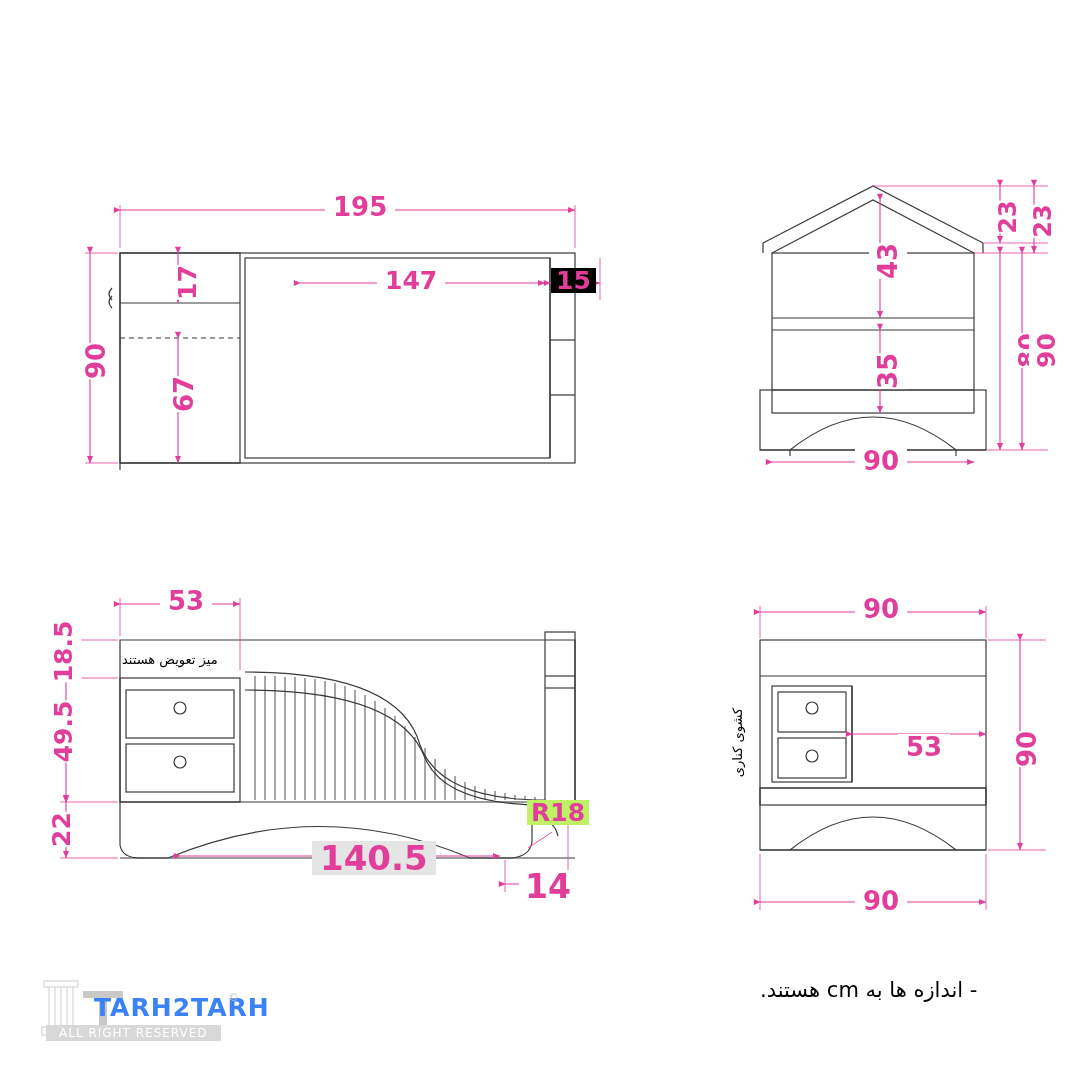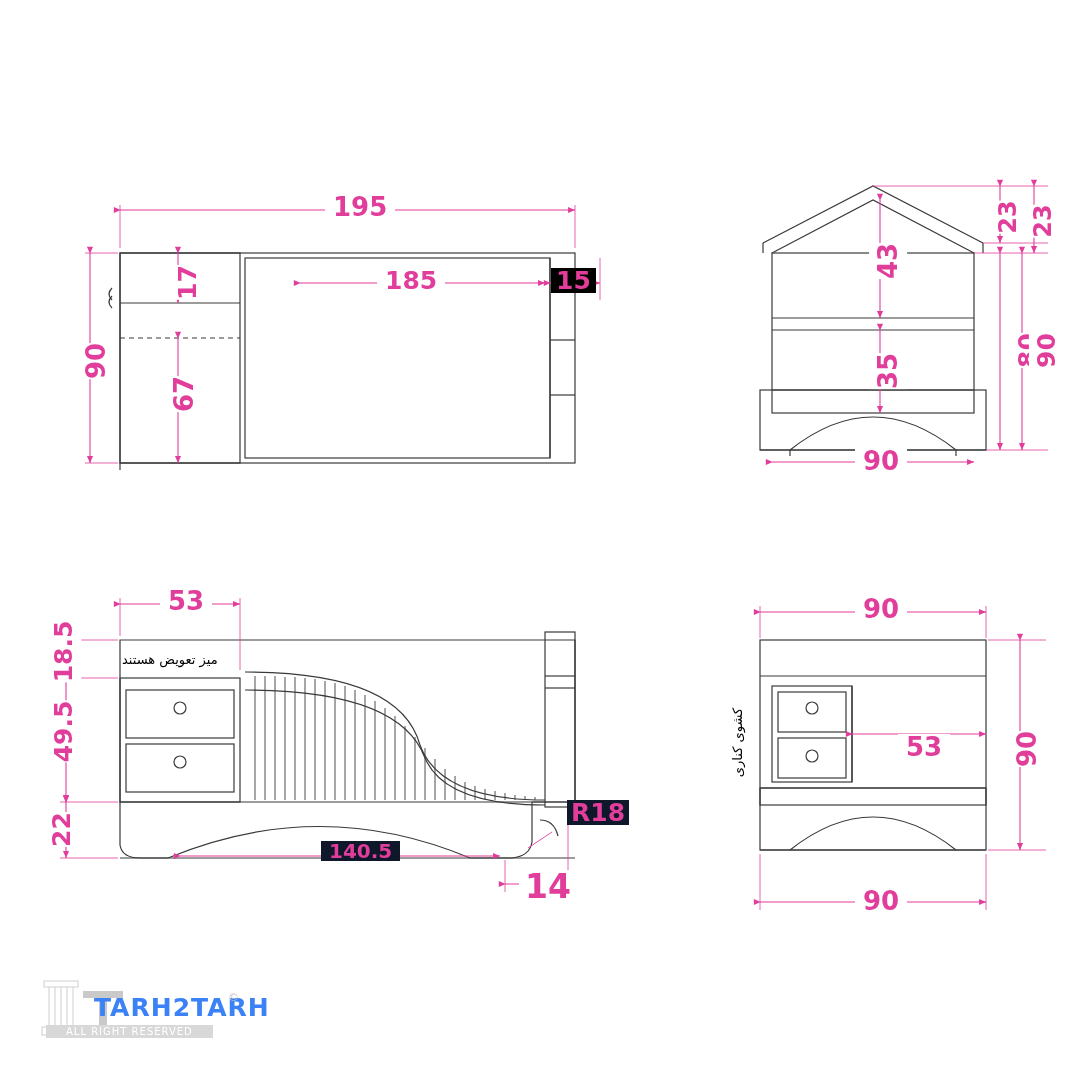--- a/index.html
+++ b/index.html
@@ -35,22 +35,22 @@
     top:975px;
     width:210px;
     height:75px;
     color:#b9b9b9;
     font-family:"DejaVu Sans",sans-serif;
   }
   .wm .wm-main{
     position:absolute;left:58px;top:18px;font-size:25px;letter-spacing:1px;font-weight:bold;color:#3b82f6;
   }
   .wm .wm-sub{
-    position:absolute;left:10px;top:50px;font-size:10px;letter-spacing:1px;color:#cfcfcf;
-    background:#d8d8d8;color:#fff;padding:1px 20px;
+    position:absolute;left:10px;top:50px;font-size:12px;letter-spacing:1px;color:#cfcfcf;
+    background:#d8d8d8;color:#fff;padding:1px 13px;
   }
   .wm .wm-c{position:absolute;left:192px;top:16px;font-size:11px;color:#c9c9c9;}
 </style>
 </head>
 <body>
 
 <div id="sheet">
 
   <svg width="1080" height="1080" viewBox="0 0 1080 1080">
     <defs>
@@ -252,49 +252,50 @@
       <line x1="988" y1="850" x2="1046" y2="850" stroke-width="0.8"></line>
 
       <line x1="760" y1="902" x2="986" y2="902" marker-start="url(#arS)" marker-end="url(#ar)"></line>
       <line x1="760" y1="854" x2="760" y2="910" stroke-width="0.8"></line>
       <line x1="986" y1="854" x2="986" y2="910" stroke-width="0.8"></line>
     </g>
   </svg>
 
   <div class="dim-text" style="left:325px;top:194px;font-size:26px;background:#fff;padding:0 8px;">195</div>
   <div class="dim-text vert" style="left:170px;top:264px;font-size:25px;background:#fff;padding:6px 0;transform:rotate(-90deg);">17</div>
-  <div class="dim-text" style="left:377px;top:268px;font-size:25px;background:#fff;padding:0 8px;">185</div>
+  <div class="dim-text" style="left:377px;top:268px;font-size:25px;background:#fff;padding:0 8px;">147</div>
   <div class="dim-text" style="left:551px;top:268px;font-size:25px;background:#000000;padding:0 5px;">15</div>
   <div class="dim-text vert" style="left:78px;top:342px;font-size:26px;background:#fff;padding:6px 0;transform:rotate(-90deg);">90</div>
   <div class="dim-text vert" style="left:166px;top:375px;font-size:26px;background:#fff;padding:6px 0;transform:rotate(-90deg);">67</div>
 
   <div class="dim-text vert" style="left:991px;top:200px;font-size:24px;background:#fff;padding:5px 0;transform:rotate(-90deg);">23</div>
   <div class="dim-text vert" style="left:1026px;top:204px;font-size:24px;background:#fff;padding:5px 0;transform:rotate(-90deg);">23</div>
   <div class="dim-text vert" style="left:870px;top:242px;font-size:26px;background:#fff;padding:6px 0;transform:rotate(-90deg);">43</div>
   <div class="dim-text vert" style="left:870px;top:352px;font-size:26px;background:#fff;padding:6px 0;transform:rotate(-90deg);">35</div>
   <div class="dim-text vert" style="left:1010px;top:333px;font-size:25px;background:#fff;padding:5px 0;transform:rotate(-90deg);">80</div>
   <div class="dim-text vert" style="left:1029px;top:333px;font-size:25px;background:#fff;padding:5px 0;transform:rotate(-90deg);">90</div>
   <div class="dim-text" style="left:855px;top:448px;font-size:26px;background:#fff;padding:0 8px;">90</div>
 
   <div class="dim-text" style="left:160px;top:588px;font-size:26px;background:#fff;padding:0 8px;">53</div>
   <div class="dim-text vert" style="left:33px;top:634px;font-size:25px;background:#fff;padding:5px 0;transform:rotate(-90deg);">18.5</div>
   <div class="dim-text vert" style="left:33px;top:714px;font-size:25px;background:#fff;padding:5px 0;transform:rotate(-90deg);">49.5</div>
   <div class="dim-text vert" style="left:44px;top:812px;font-size:25px;background:#fff;padding:5px 0;transform:rotate(-90deg);">22</div>
-  <div class="dim-text" style="left:321px;top:841px;font-size:20px;background:#0f172a;padding:0 8px;">140.5</div>
+  <div class="dim-text" style="left:312px;top:841px;font-size:34px;background:#e5e5e5;padding:0 8px;">140.5</div>
   <div class="dim-text" style="left:519px;top:870px;font-size:33px;background:#fff;padding:0 6px;">14</div>
-  <div class="dim-text" style="left:527px;top:800px;font-size:25px;background:#0f172a;padding:0 4px;margin-left:40px;">R18</div>
+  <div class="dim-text" style="left:527px;top:800px;font-size:25px;background:#bef264;padding:0 4px;">R18</div>
 
   <div class="dim-text" style="left:855px;top:596px;font-size:26px;background:#fff;padding:0 8px;">90</div>
   <div class="dim-text" style="left:898px;top:734px;font-size:26px;background:#fff;padding:0 8px;">53</div>
   <div class="dim-text vert" style="left:1009px;top:730px;font-size:26px;background:#fff;padding:6px 0;transform:rotate(-90deg);">90</div>
   <div class="dim-text" style="left:855px;top:888px;font-size:26px;background:#fff;padding:0 8px;">90</div>
 
   <div class="lbl-fa" style="left:122px;top:652px;">میز تعویض هستند</div>
   <div class="lbl-fa vert" style="left:703px;top:735px;transform:rotate(-90deg);">کشوی کناری</div>
 
+  <div class="note" style="left:760px;top:978px;font-size:21px;direction:rtl;">- اندازه ها به cm هستند.</div>
 
   <div class="wm">
     <svg width="210" height="75" viewBox="0 0 210 75">
       <g fill="none" stroke="#cfcfcf" stroke-width="1">
         <rect x="8" y="6" width="34" height="6"></rect>
         <line x1="13" y1="12" x2="13" y2="52"></line>
         <line x1="19" y1="12" x2="19" y2="52"></line>
         <line x1="25" y1="12" x2="25" y2="52"></line>
         <line x1="31" y1="12" x2="31" y2="52"></line>
         <line x1="37" y1="12" x2="37" y2="52"></line>

